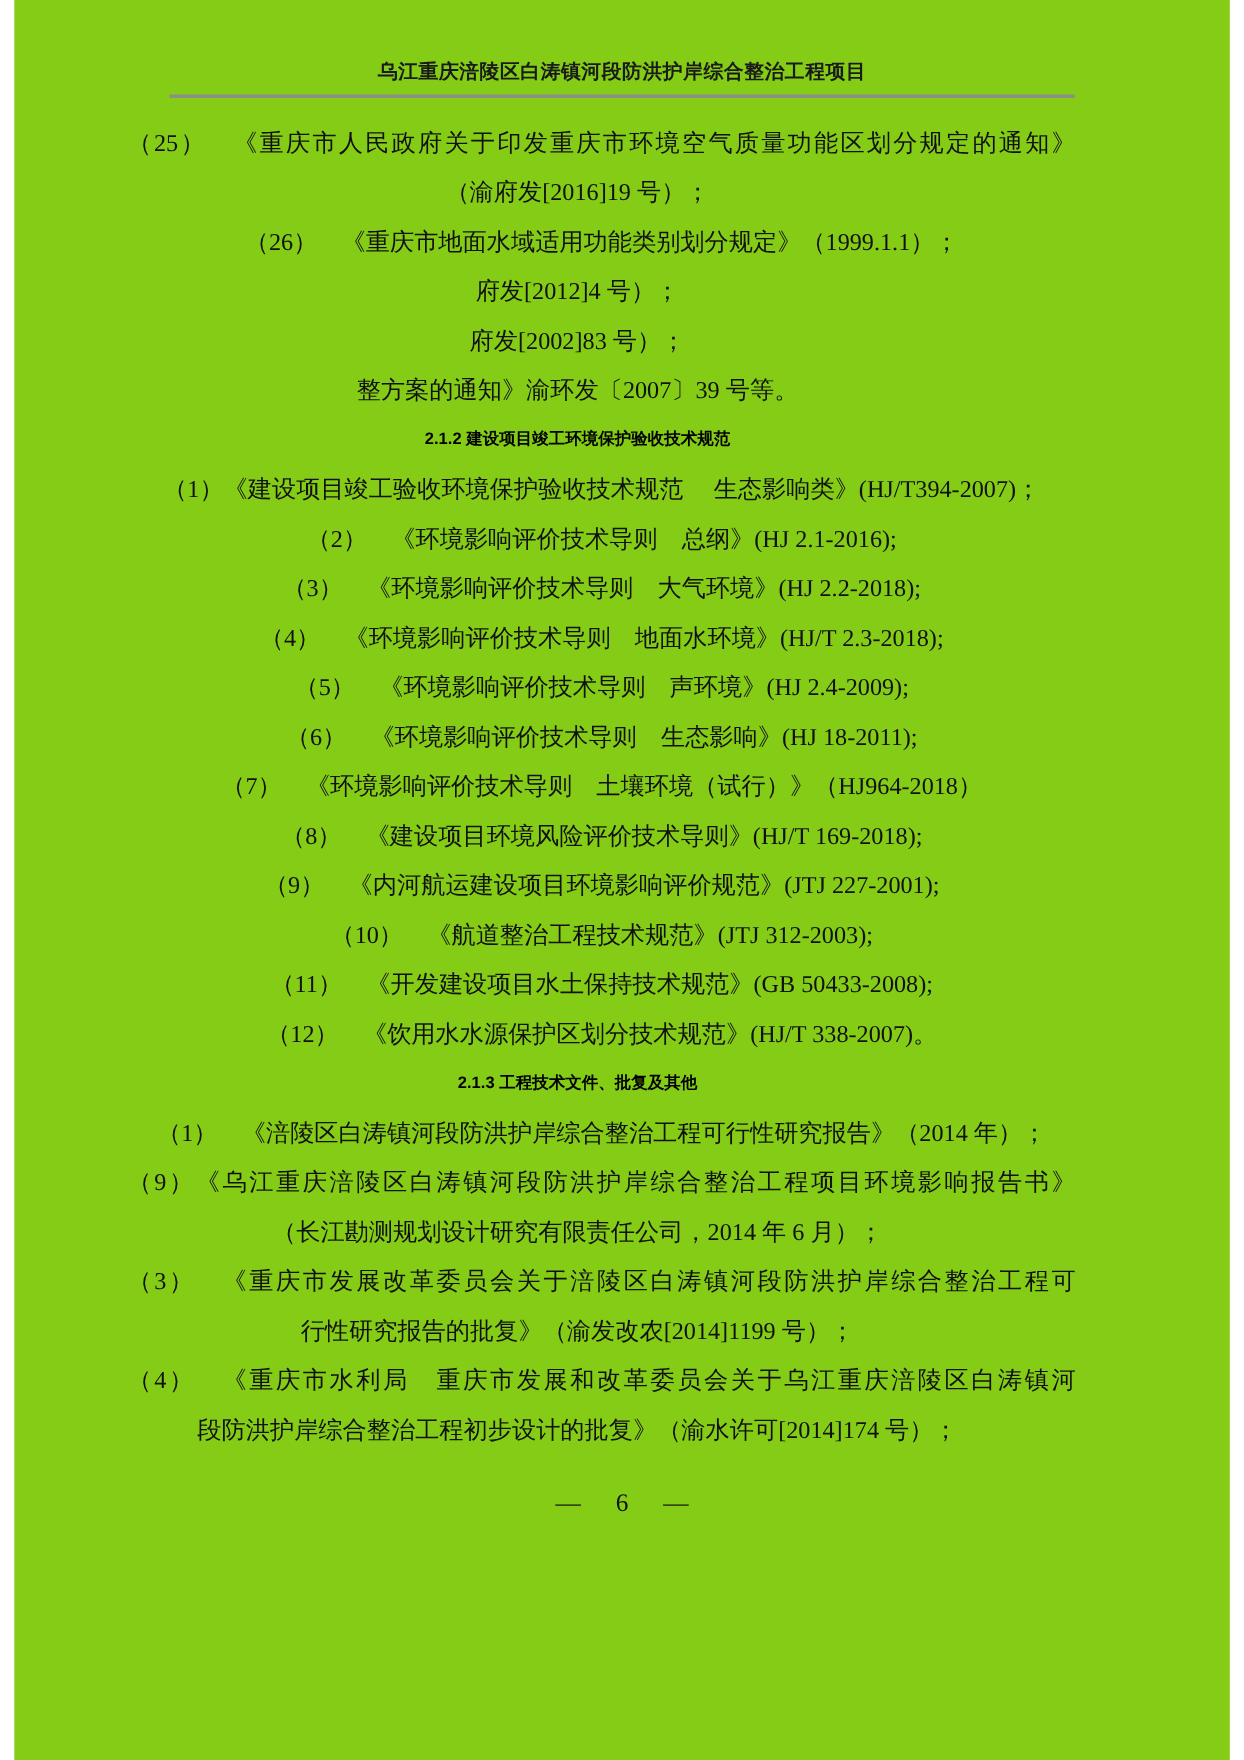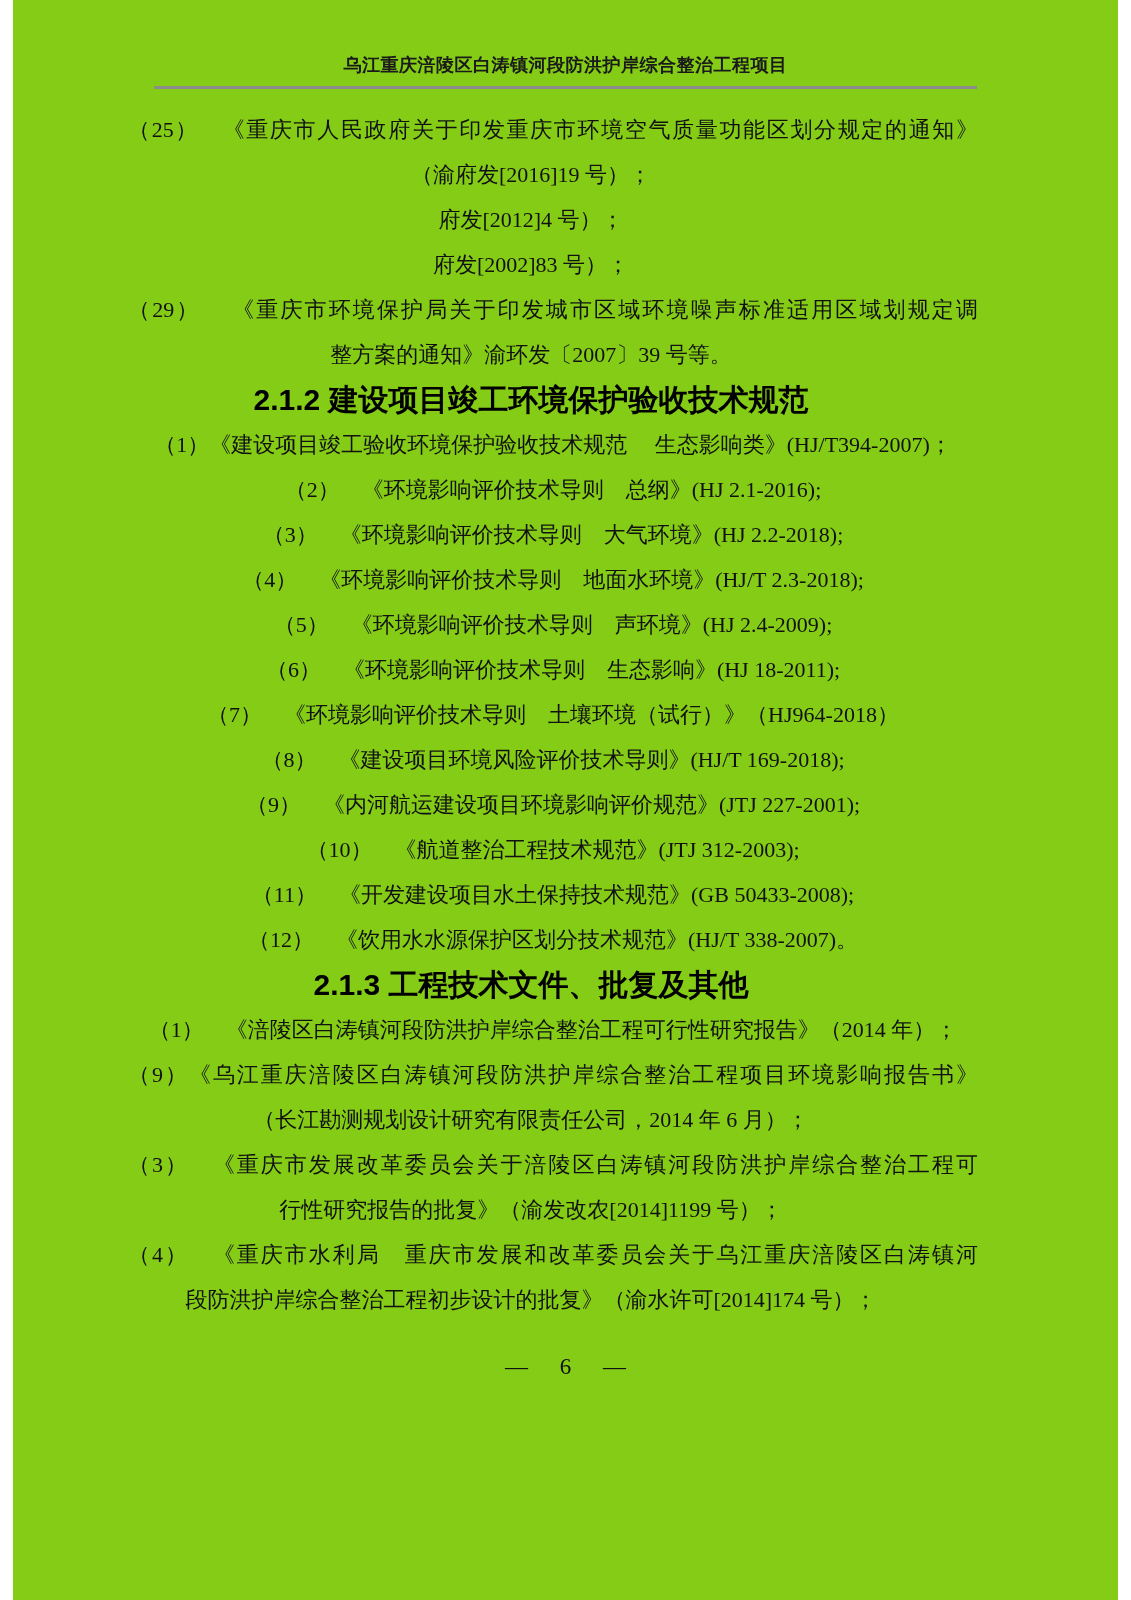--- a/index.html
+++ b/index.html
@@ -27,38 +27,37 @@
   .header-rule {
     margin-top: 8px;
     height: 0;
     border-bottom: 3px solid #8c8c8c;
   }
   .document-body {
     padding: 18px 140px 0 59px;
     font-family: "Liberation Serif", "DejaVu Serif", serif;
     font-size: 22px;
     line-height: 45px;
-    margin-left: 12px;
   }
   .line {
     white-space: nowrap;
     overflow: hidden;
     text-align: center;
   }
   .line.first { text-indent: 44px; }
   .line.cont  { text-indent: 0; }
   .line.full  {
     white-space: normal;
     text-align: justify;
     text-align-last: justify;
   }
   .line.heading {
     font-family: "Liberation Sans", "DejaVu Sans", sans-serif;
     font-weight: bold;
-    font-size: 30px;
+    font-size: 15px;
     text-indent: 0;
     color: #000000;
   }
   .page-footer {
     margin-top: 30px;
     text-align: center;
     font-family: "Liberation Serif", "DejaVu Serif", serif;
     font-size: 23px;
     line-height: 30px;
     color: #111111;
@@ -73,23 +72,23 @@
 
   <div class="page-header">
     <div class="header-title">乌江重庆涪陵区白涛镇河段防洪护岸综合整治工程项目</div>
     <div class="header-rule"></div>
   </div>
 
   <div class="document-body">
 
   <div class="line first full">（25）　《重庆市人民政府关于印发重庆市环境空气质量功能区划分规定的通知》</div>
       <div class="line cont">（渝府发[2016]19 号）；</div>
+      <div class="line first">（26）　《重庆市地面水域适用功能类别划分规定》（1999.1.1）；</div>
       <div class="line cont">府发[2012]4 号）；</div>
       <div class="line cont">府发[2002]83 号）；</div>
-      <div class="line first full">（29）　 《重庆市环境保护局关于印发城市区域环境噪声标准适用区域划规定调</div>
       <div class="line cont">整方案的通知》渝环发〔2007〕39 号等。</div>
       <div class="line heading">2.1.2 建设项目竣工环境保护验收技术规范</div>
       <div class="line first">（1）《建设项目竣工验收环境保护验收技术规范　 生态影响类》(HJ/T394-2007)；</div>
       <div class="line first">（2）　《环境影响评价技术导则　总纲》(HJ 2.1-2016);</div>
       <div class="line first">（3）　《环境影响评价技术导则　大气环境》(HJ 2.2-2018);</div>
       <div class="line first">（4）　《环境影响评价技术导则　地面水环境》(HJ/T 2.3-2018);</div>
       <div class="line first">（5）　《环境影响评价技术导则　声环境》(HJ 2.4-2009);</div>
       <div class="line first">（6）　《环境影响评价技术导则　生态影响》(HJ 18-2011);</div>
       <div class="line first">（7）　《环境影响评价技术导则　土壤环境（试行）》（HJ964-2018）</div>
       <div class="line first">（8）　《建设项目环境风险评价技术导则》(HJ/T 169-2018);</div>

